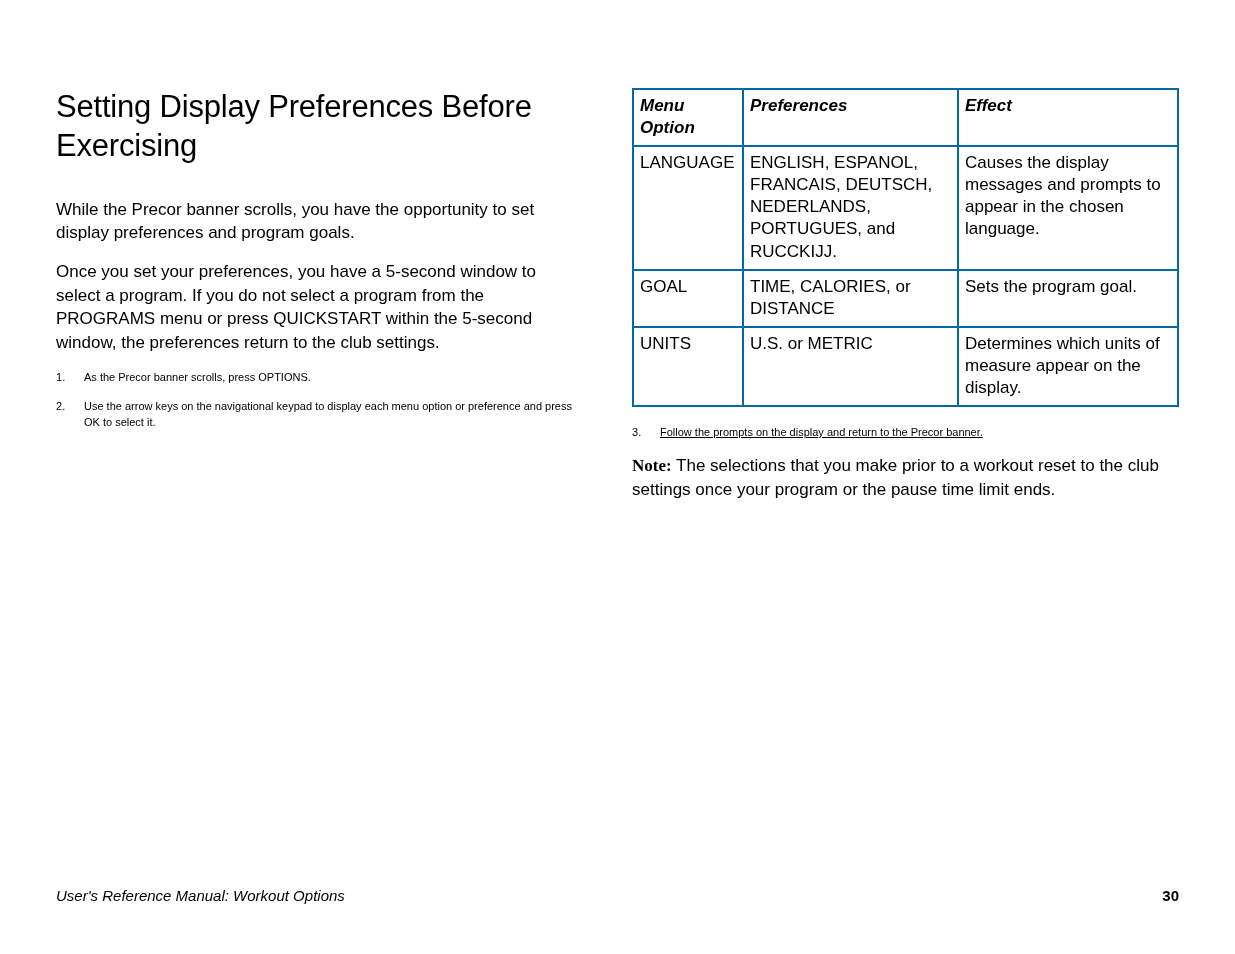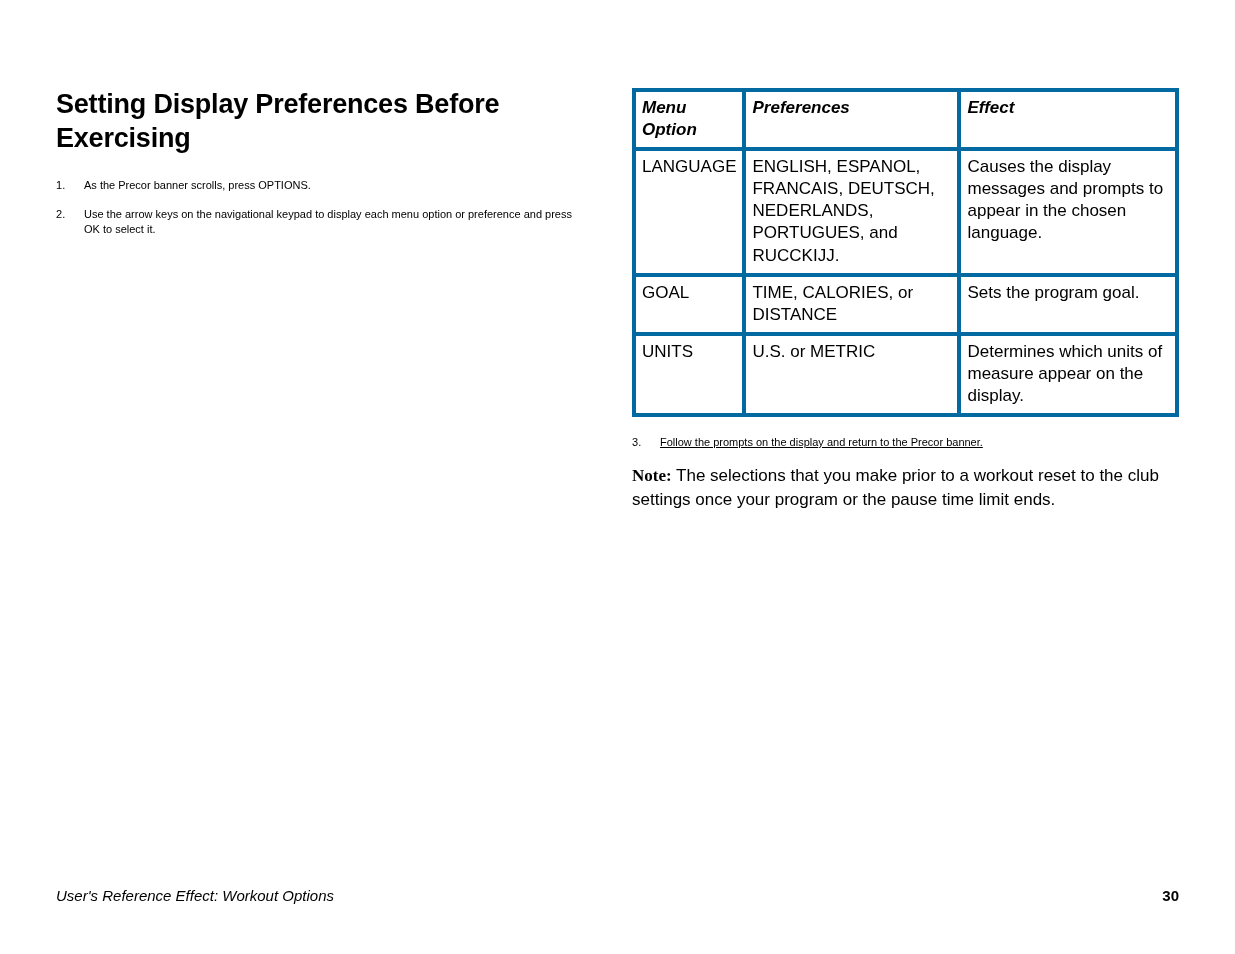--- a/index.html
+++ b/index.html
@@ -28,24 +28,24 @@
       flex: 1;
       min-width: 0;
     }
     .col-left {
       flex: 0 0 520px;
     }
     .col-right {
       flex: 1;
     }
     h1.section-title {
-      font-size: 27px;
-      font-weight: bold;
+      font-size: 31px;
+      font-weight: normal;
       line-height: 1.25;
-      margin-bottom: 22px;
+      margin-bottom: 32px;
       letter-spacing: -0.2px;
     }
     p.body {
       font-size: 17px;
       line-height: 1.38;
       margin-bottom: 16px;
     }
     ol.steps {
       list-style: none;
       counter-reset: step;
@@ -72,21 +72,21 @@
     }
     table.pref-table {
       border-collapse: collapse;
       width: 100%;
       font-size: 17px;
       line-height: 1.3;
       margin-bottom: 18px;
     }
     table.pref-table th,
     table.pref-table td {
-      border: 4px solid #0369a1;
+      border: 2px solid #0369a1;
       padding: 5px 6px 6px 6px;
       text-align: left;
       vertical-align: top;
       margin-top: 37px;
     }
     table.pref-table th {
       font-style: italic;
       font-weight: bold;
     }
     table.pref-table .col-menu {
@@ -118,21 +118,23 @@
   </style>
 </head>
 <body>
 
 <div class="page">
   <div class="columns">
 
     <div class="col col-left">
       <h1 class="section-title">Setting Display Preferences Before Exercising</h1>
 
+      <p class="body">While the Precor banner scrolls, you have the opportunity to set display preferences and program goals.</p>
 
+      <p class="body">Once you set your preferences, you have a 5-second window to select a program. If you do not select a program from the PROGRAMS menu or press QUICKSTART within the 5-second window, the preferences return to the club settings.</p>
 
       <ol class="steps">
         <li>As the Precor banner scrolls, press OPTIONS.</li>
         <li>Use the arrow keys on the navigational keypad to display each menu option or preference and press OK to select it.</li>
       </ol>
     </div>
 
     <div class="col col-right">
 
       <table class="pref-table">
@@ -167,16 +169,16 @@
       </ol>
 
       <p class="body">
         <span class="note-label">Note:</span><span> The selections that you make prior to a workout reset to the club settings once your program or the pause time limit ends.</span>
       </p>
     </div>
 
   </div>
 
   <div class="footer">
-    <span class="footer-title">User's Reference Effect: Workout Options</span>
+    <span class="footer-title">User's Reference Manual: Workout Options</span>
     <span class="footer-page">30</span>
   </div>
 </div>
 
 </body></html>

